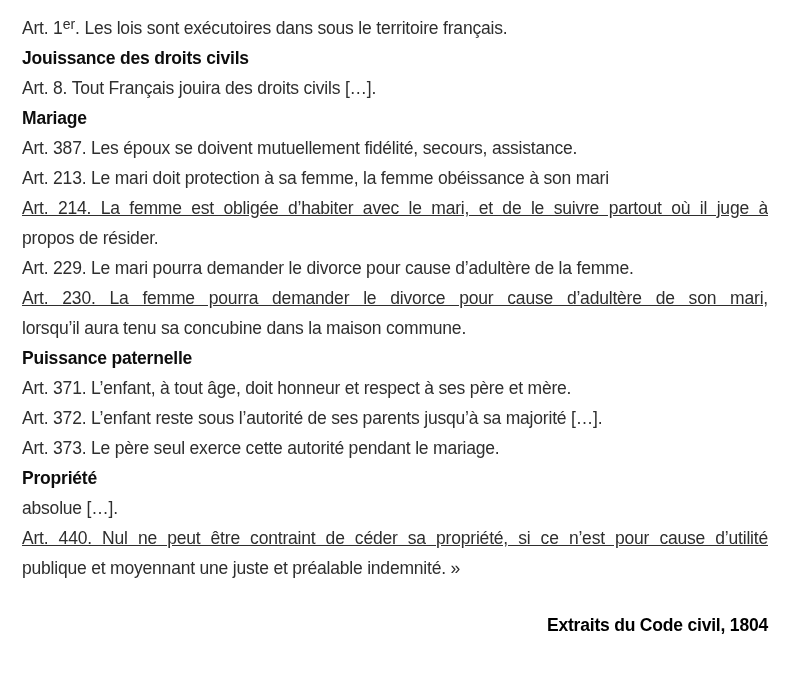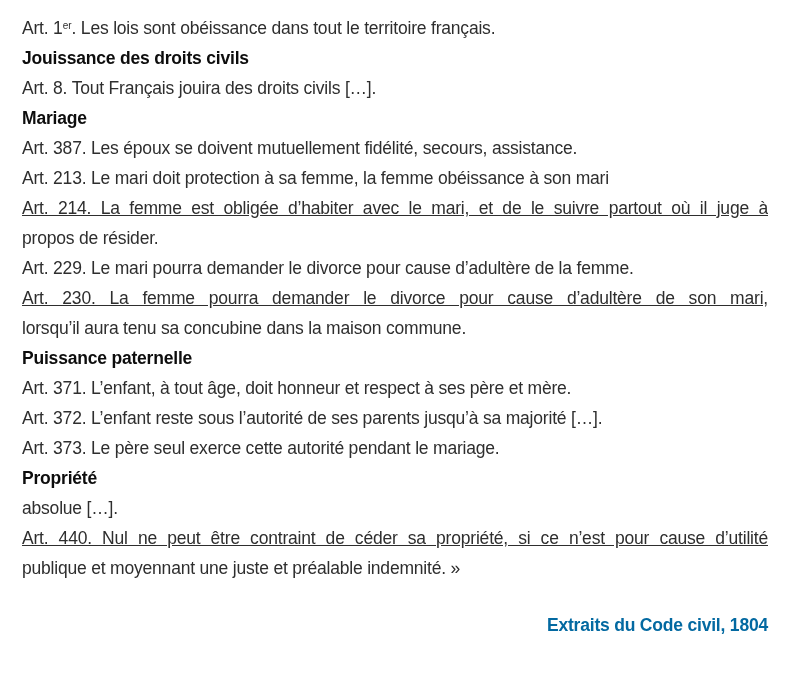--- a/index.html
+++ b/index.html
@@ -27,41 +27,41 @@
     color: #0d0d0d;
   }
   .line.justified {
     white-space: normal;
     text-align: justify;
     text-align-last: justify;
     overflow: hidden;
     text-decoration: underline;
   }
   .sup {
-    font-size: 10px;
+    font-size: 14px;
     position: relative;
     top: -5.5px;
     letter-spacing: 0;
   }
   .footer {
     margin-top: 27px;
     height: 30px;
     font-weight: bold;
-    color: #0369a1;
+    color: #000000;
     text-align: right;
     white-space: nowrap;
   }
 </style>
 </head>
 <body>
 
 <div class="doc">
 
   <div class="line">
-    <span>Art. 1</span><span class="sup">er</span><span>. Les lois sont obéissance dans tout le territoire français.</span>
+    <span>Art. 1</span><span class="sup">er</span><span>. Les lois sont exécutoires dans sous le territoire français.</span>
   </div>
 
   <div class="line heading">Jouissance des droits civils</div>
   <div class="line">Art. 8. Tout Français jouira des droits civils […].</div>
   <div class="line heading">Mariage</div>
   <div class="line">Art. 387. Les époux se doivent mutuellement fidélité, secours, assistance.</div>
   <div class="line">Art. 213. Le mari doit protection à sa femme, la femme obéissance à son mari</div>
   <div class="line justified">Art. 214. La femme est obligée d’habiter avec le mari, et de le suivre partout où il juge à</div>
   <div class="line">propos de résider.</div>
   <div class="line">Art. 229. Le mari pourra demander le divorce pour cause d’adultère de la femme.</div>

